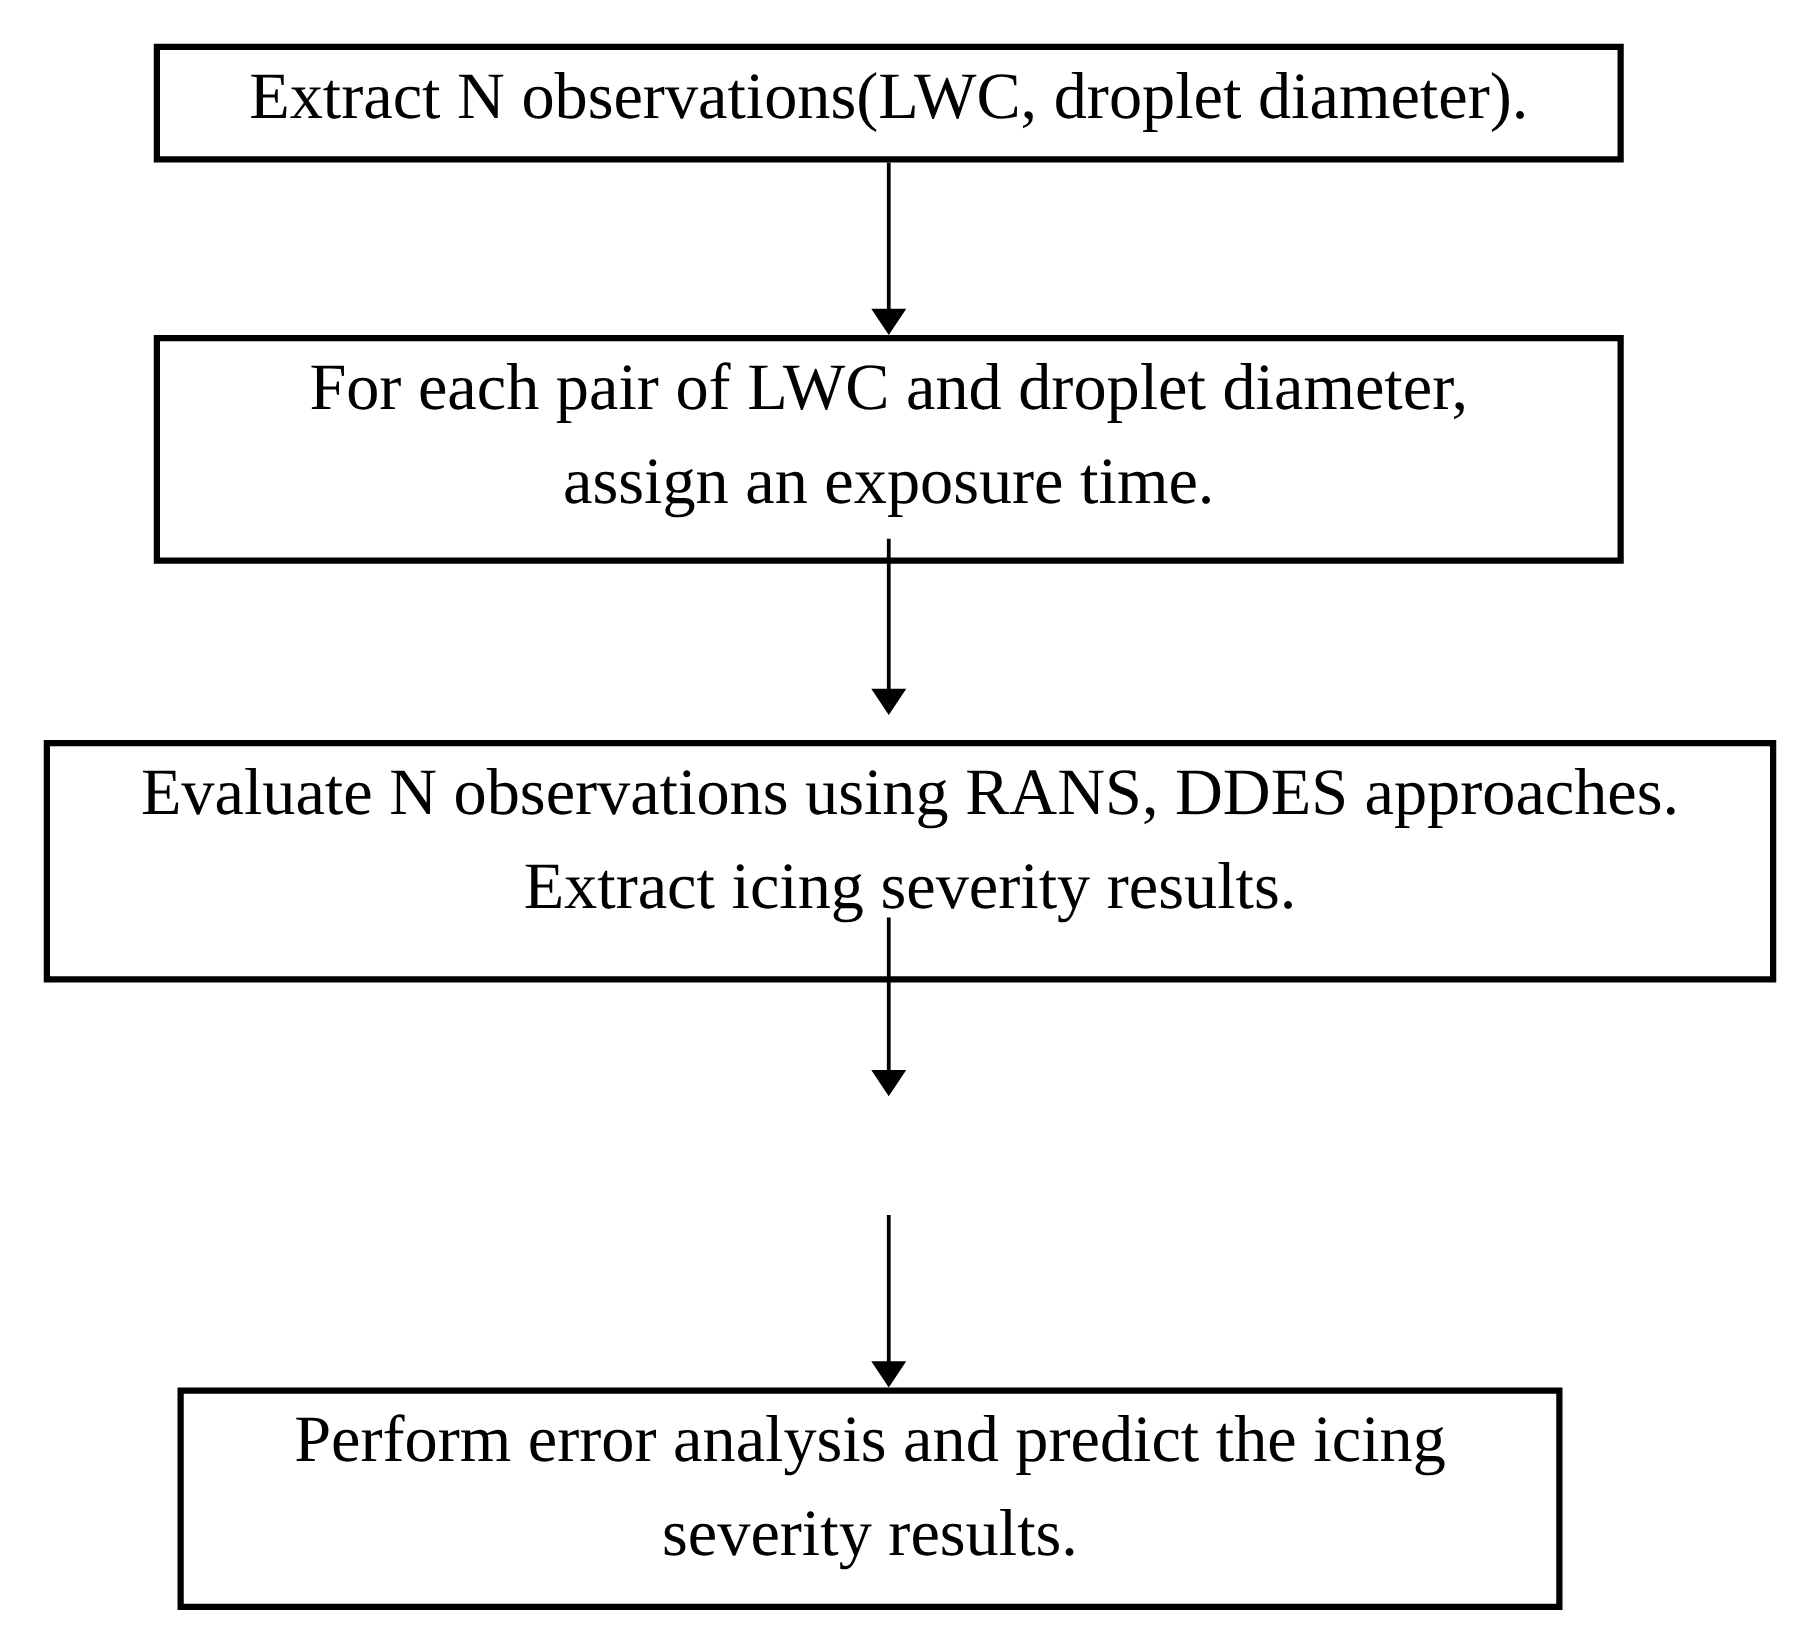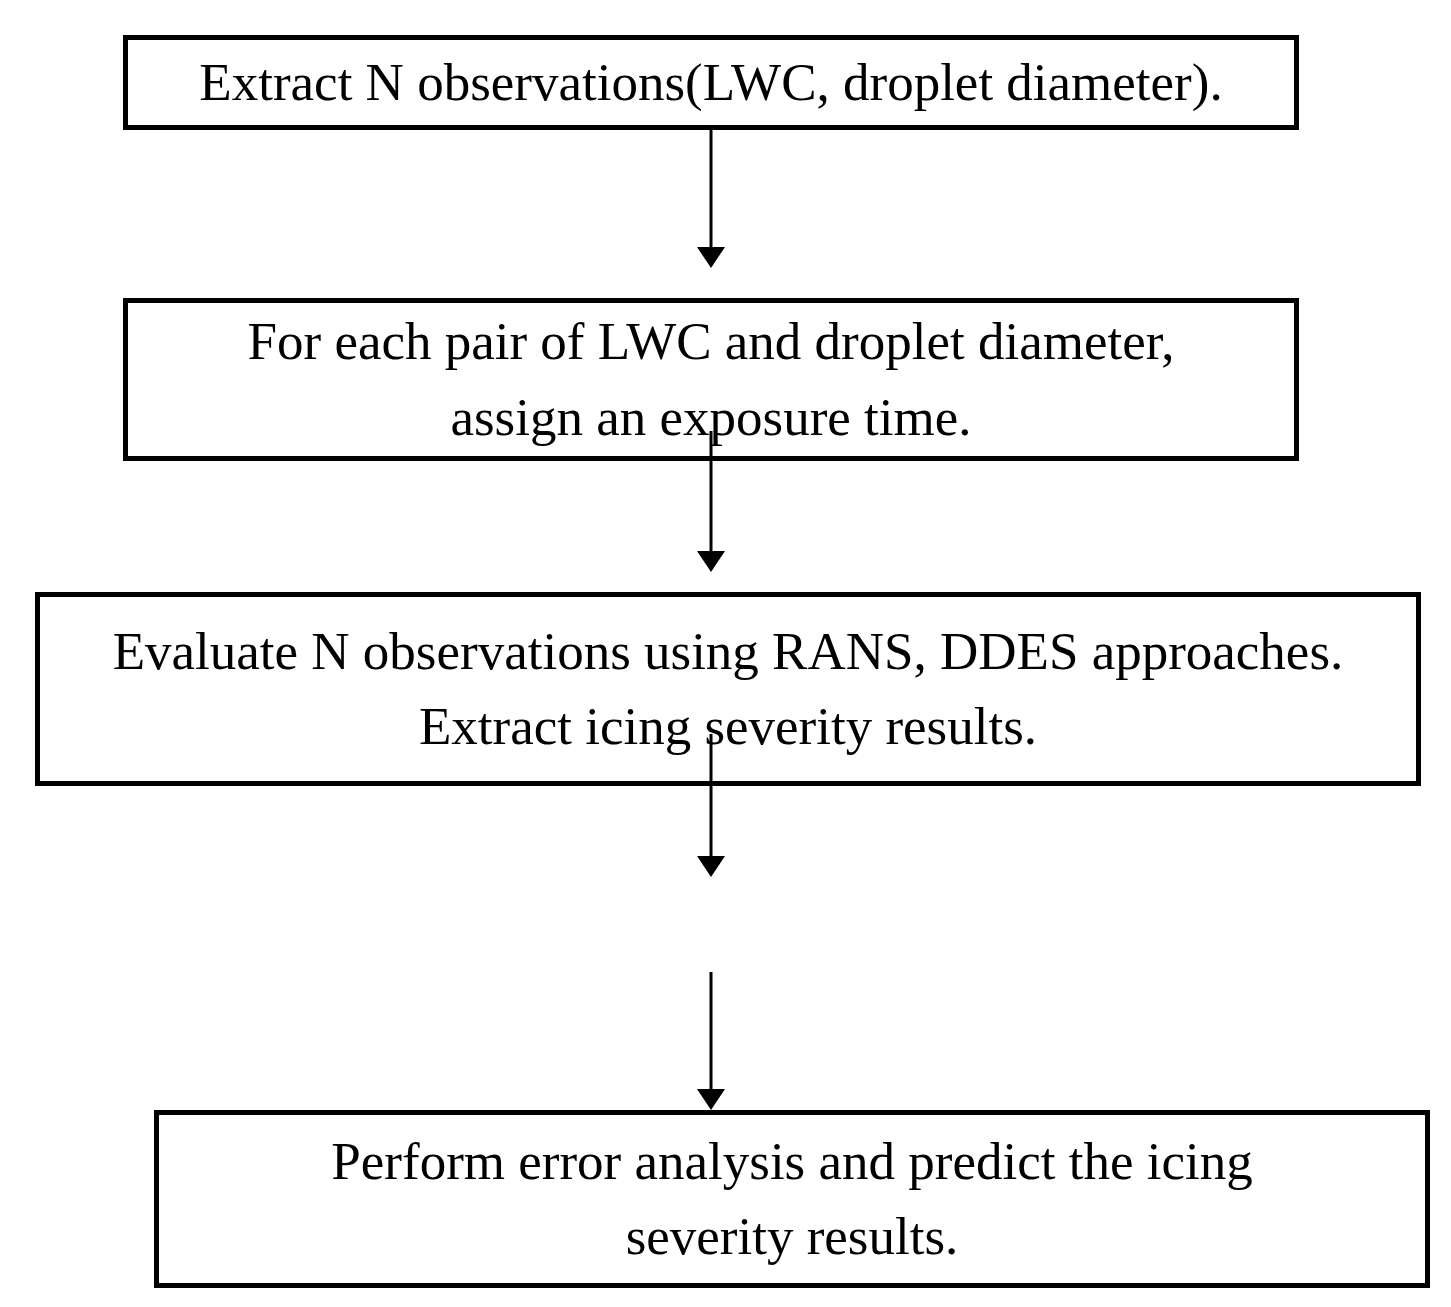--- a/index.html
+++ b/index.html
@@ -19,21 +19,21 @@
     font-family: "Liberation Serif", "DejaVu Serif", serif;
     color: var(--line-color);
     overflow: hidden;
   }
   .flow-box {
     position: absolute;
     box-sizing: border-box;
     border: 5px solid var(--line-color);
     background: var(--bg-color);
     display: flex;
-    align-items: center;
+    align-items: flex-start;
     justify-content: center;
     text-align: center;
   }
   .flow-box .box-text {
     white-space: pre-line;
     font-size: 53px;
     line-height: 1.42;
     color: var(--line-color);
   }
   .flow-arrow {
@@ -54,24 +54,24 @@
     bottom: 0;
     transform: translateX(-50%);
     width: 0;
     height: 0;
     border-left: 14px solid transparent;
     border-right: 14px solid transparent;
     border-top: 21px solid var(--line-color);
   }
   
   #box-0 { left: 123px; top: 35px;   width: 1176px; height: 95px;  }
-  #box-1 { left: 123px; top: 268px;  width: 1176px; height: 163px; margin-top: 30px; }
+  #box-1 { left: 123px; top: 268px;  width: 1176px; height: 183px; }
   #box-2 { left: 35px;  top: 592px;  width: 1386px; height: 194px; }
   #box-3 { left: 140px; top: 877px;  width: 1174px; height: 95px;  }
-  #box-4 { left: 142px; top: 1110px; width: 1276px; height: 178px; margin-left: 12px; }
+  #box-4 { left: 142px; top: 1110px; width: 1108px; height: 178px; }
 
   #arrow-0 { left: 697px; top: 130px; height: 138px; }
   #arrow-1 { left: 697px; top: 431px; height: 141px; }
   #arrow-2 { left: 697px; top: 734px; height: 143px; }
   #arrow-3 { left: 697px; top: 972px; height: 138px; }
   #arrow-0 .stem { height: 119px; }
   #arrow-1 .stem { height: 122px; }
   #arrow-2 .stem { height: 124px; }
   #arrow-3 .stem { height: 119px; }
 </style>

